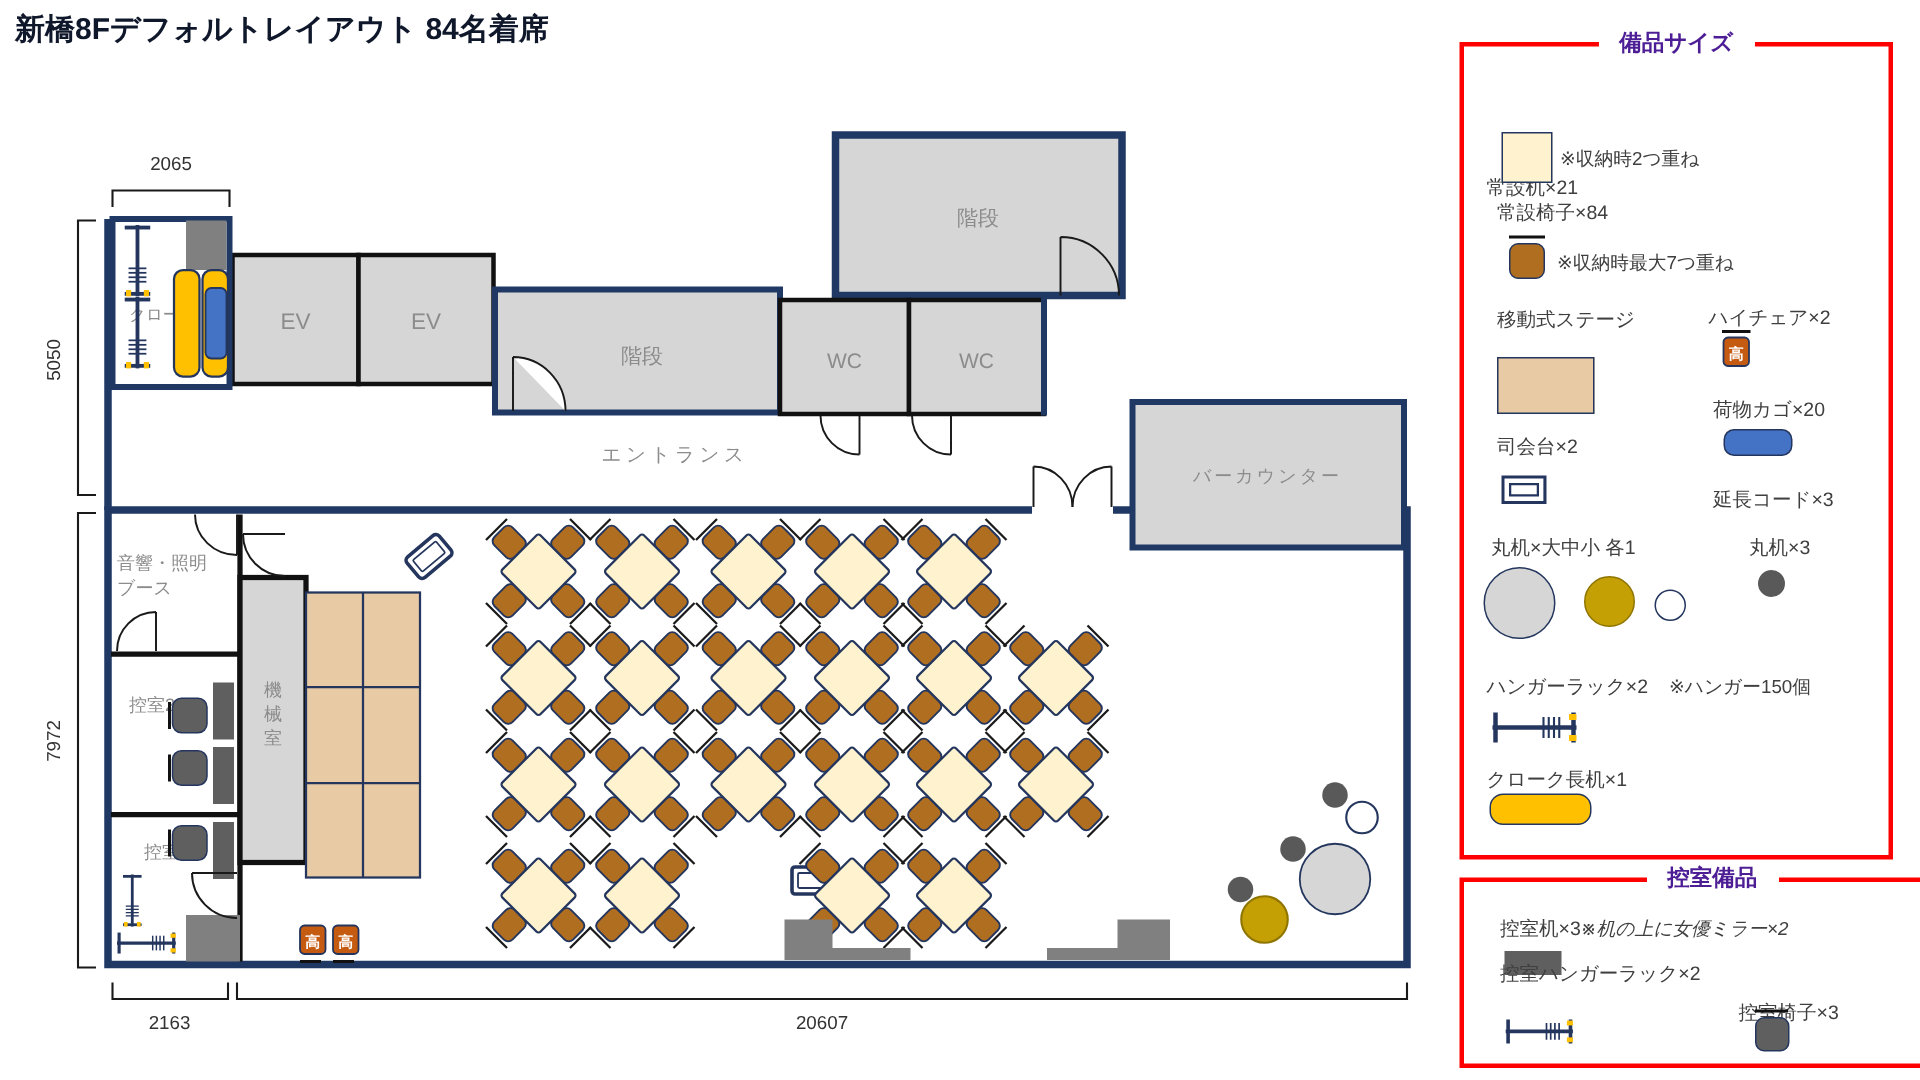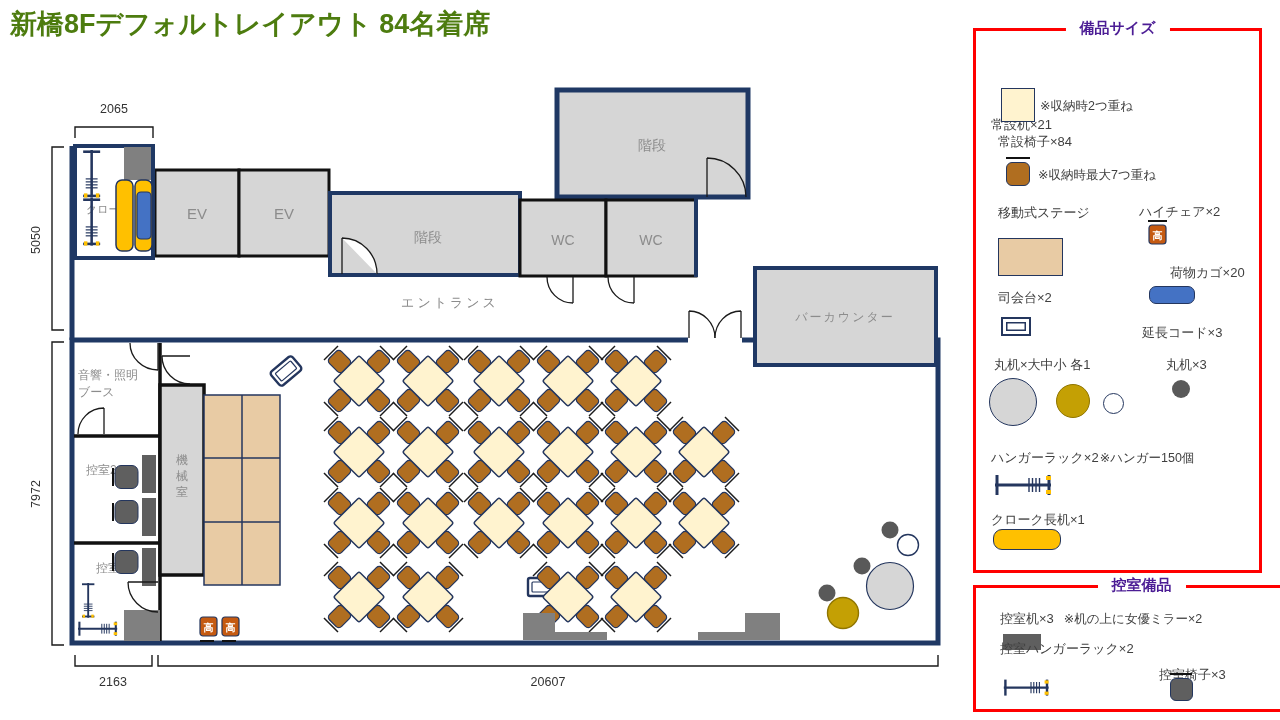--- a/index.html
+++ b/index.html
@@ -1,18 +1,18 @@
 <!DOCTYPE html>
 <html><head>
 <meta charset="utf-8">
 <style>
   html,body{margin:0;padding:0;width:1280px;height:720px;background:#fff;overflow:hidden;
     font-family:"Liberation Sans","DejaVu Sans",sans-serif;}
   #stage{position:relative;width:1280px;height:720px;}
-  .page-title{position:absolute;left:10px;top:6px;font-size:27px;font-weight:700;color:#4d7c0f;margin:0;letter-spacing:0;}
+  .page-title{position:absolute;left:10px;top:6px;font-size:20px;font-weight:700;color:#0f172a;margin:0;letter-spacing:0;}
   svg{position:absolute;left:0;top:0;}
   svg text{font-family:"Liberation Sans","DejaVu Sans",sans-serif;}
   .rlabel{fill:#8c8c8c;}
   .dim{fill:#333;font-size:12.5px;}
   
   .panel{position:absolute;border:3px solid #ff0000;background:#fff;box-sizing:border-box;}
   .panel-title{position:absolute;top:-12px;left:50%;transform:translateX(-50%);background:#fff;
     padding:0 14px;color:#4c1d95;font-weight:700;font-size:15px;white-space:nowrap;}
   .li{position:absolute;font-size:13px;color:#3f3f3f;white-space:nowrap;}
   .note{font-size:12.5px;color:#3f3f3f;}
@@ -281,49 +281,49 @@
 
     <div class="li" style="left:163px;top:172px;">ハイチェア×2</div>
     <svg style="left:170px;top:188px;" width="24" height="30">
       <line x1="2" y1="2" x2="21" y2="2" stroke="#111" stroke-width="2"></line>
       <use href="#sym-highchair" x="3" y="6"></use>
     </svg>
 
     <div class="li" style="left:22px;top:258px;">司会台×2</div>
     <div class="sw sw-white2" style="left:25px;top:286px;width:30px;height:19px;border-width:2px;"></div>
 
-    <div class="li" style="left:166px;top:233px;margin-left:28px;">荷物カゴ×20</div>
+    <div class="li" style="left:166px;top:233px;">荷物カゴ×20</div>
     <div class="sw sw-blue" style="left:173px;top:255px;width:46px;height:18px;"></div>
 
     <div class="li" style="left:166px;top:293px;">延長コード×3</div>
 
     <div class="li" style="left:18px;top:325px;">丸机×大中小 各1</div>
     <div class="circ" style="left:13px;top:347px;width:48px;height:48px;background:#D6D6D6;border:1.2px solid #24365E;"></div>
     <div class="circ" style="left:80px;top:353px;width:34px;height:34px;background:#C4A004;border:1.4px solid #8F7500;"></div>
     <div class="circ" style="left:127px;top:362px;width:21px;height:21px;background:#fff;border:1.4px solid #24365E;"></div>
 
     <div class="li" style="left:190px;top:325px;">丸机×3</div>
     <div class="circ" style="left:196px;top:349px;width:18px;height:18px;background:#595959;"></div>
 
     <div class="li" style="left:15px;top:418px;">
-      <span>ハンガーラック×2</span><span class="note" style="margin-left:1px;">※ハンガー150個</span>
+      <span>ハンガーラック×2</span><span class="note" style="margin-left:14px;">※ハンガー150個</span>
     </div>
     <svg style="left:18px;top:442px;" width="60" height="24">
         <use href="#sym-hanger-h" x="1" y="1"></use>
       </svg>
 
     <div class="li" style="left:15px;top:480px;">クローク長机×1</div>
     <div class="sw sw-yellow" style="left:17px;top:498px;width:68px;height:21px;"></div>
   </div>
 
   <div class="panel" style="left:973px;top:585px;width:337px;height:127px;padding-left:20px;">
     <div class="panel-title">控室備品</div>
 
     <div class="li" style="left:24px;top:22px;">
-      <span>控室机×3</span><span class="note" style="margin-left:10px;">※机の上に女優ミラー×2</span>
+      <span>控室机×3</span><span class="note" style="margin-left:0;font-style:italic;">※机の上に女優ミラー×2</span>
     </div>
     <div class="sw sw-gray" style="left:27px;top:46px;width:38px;height:16px;"></div>
 
     <div class="li" style="left:24px;top:52px;">控室ハンガーラック×2</div>
     <svg style="left:27px;top:90px;" width="48" height="20">
         <g transform="scale(0.8)">
           <use href="#sym-hanger-h" x="1" y="1"></use>
         </g>
       </svg>
 

